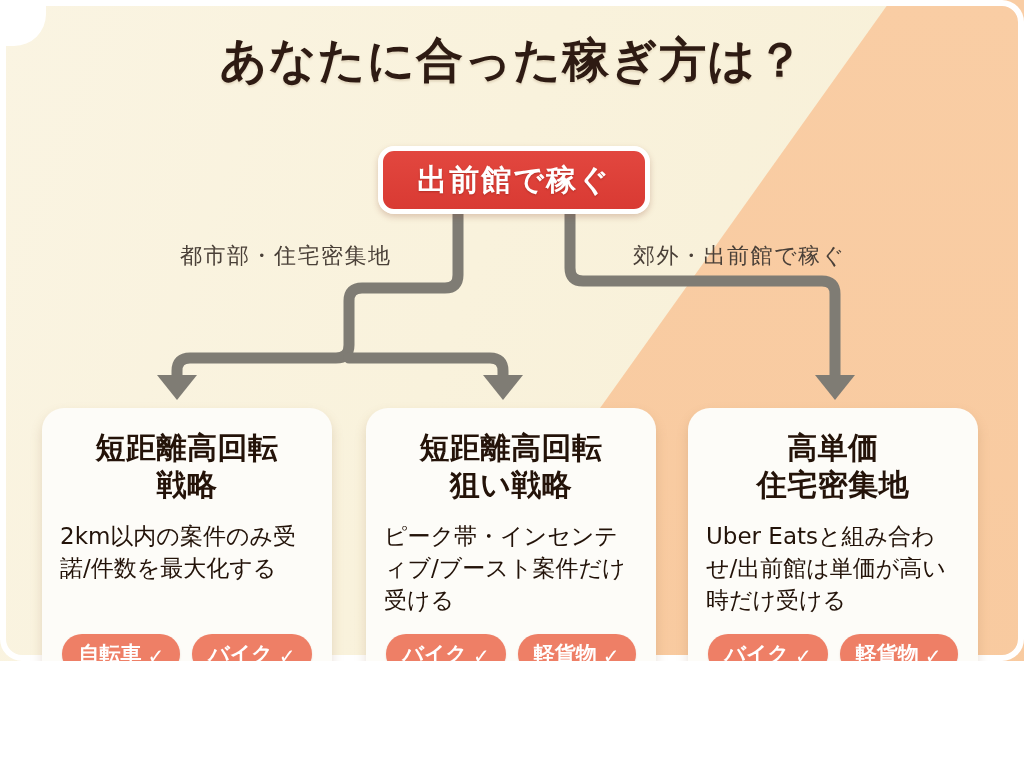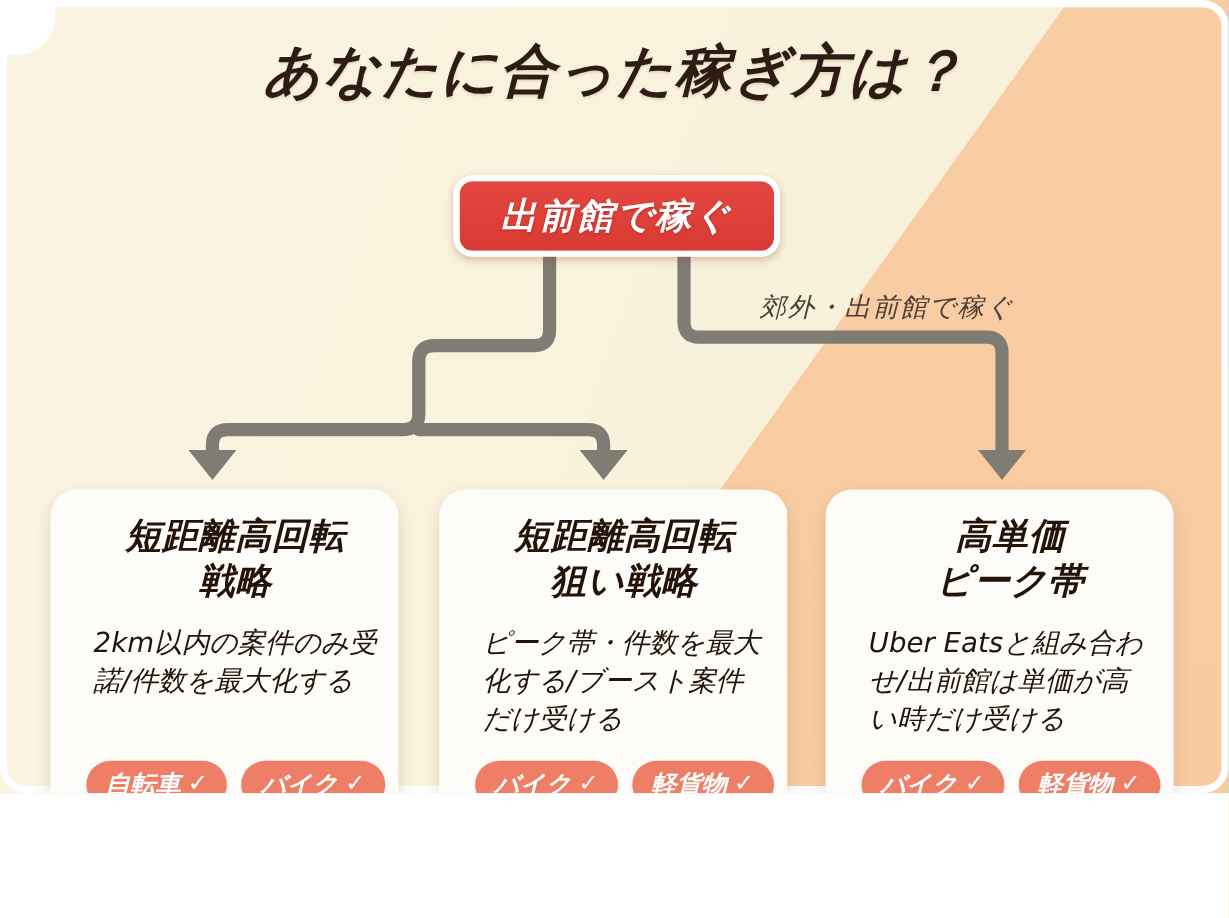--- a/index.html
+++ b/index.html
@@ -7,22 +7,21 @@
     margin: 0;
     padding: 0;
     background: #ffffff;
   }
   #canvas {
     position: relative;
     width: 1024px;
     height: 661px;
     overflow: hidden;
     font-family: "DejaVu Sans", "Liberation Sans", sans-serif;
-    background: #14b8a6;
-    font-style: italic;
+    background: #f0abfc;
   }
   
   .bg-base {
     position: absolute;
     inset: 0;
     background: linear-gradient(110deg, #FAF4E2 0%, #F9F2DC 45%, #F7EFD6 100%);
   }
   .bg-diagonal {
     position: absolute;
     inset: 0;
@@ -113,21 +112,21 @@
   
   .card {
     position: absolute;
     top: 408px;
     width: 290px;
     height: 318px;
     background: #FDFCF8;
     border-radius: 22px;
     box-shadow: 0 6px 12px rgba(150,110,70,0.22);
     box-sizing: border-box;
-    padding: 22px 14px 0 32px;
+    padding: 22px 14px 0 14px;
     display: flex;
     flex-direction: column;
     align-items: center;
     z-index: 3;
   }
   .card.c1 { left: 42px; }
   .card.c2 { left: 366px; }
   .card.c3 { left: 688px; }
 
   .card-title {
@@ -157,21 +156,21 @@
     width: 100%;
   }
   .tag {
     background: #EE7F66;
     color: #FFFFFF;
     border-radius: 999px;
     padding: 6px 16px;
     font-size: 21px;
     font-weight: bold;
     display: inline-flex;
-    align-items: flex-start;
+    align-items: flex-end;
     gap: 6px;
     white-space: nowrap;
     box-shadow: 0 1px 2px rgba(140,60,40,0.18);
   }
   .tag .check {
     font-size: 20px;
     font-weight: bold;
   }
 </style>
 </head>
@@ -200,20 +199,21 @@
       <polygon points="815,375 855,375 835,400"></polygon>
     </g>
   </svg>
 
   <div class="title">あなたに合った稼ぎ方は？</div>
 
   <div class="root-node">
     <span>出前館で稼ぐ</span>
   </div>
 
+  <div class="branch-label left">都市部・住宅密集地</div>
   <div class="branch-label right">郊外・出前館で稼ぐ</div>
 
   <div class="card c1">
     <div class="card-title">短距離高回転
 戦略</div>
     <div class="card-body">2km以内の案件のみ受諾/件数を最大化する</div>
     <div class="card-tags">
       <span class="tag">
         <span>自転車</span>
         <span class="check">✓</span>
@@ -221,36 +221,36 @@
       <span class="tag">
         <span>バイク</span>
         <span class="check">✓</span>
       </span>
     </div>
   </div>
 
   <div class="card c2">
     <div class="card-title">短距離高回転
 狙い戦略</div>
-    <div class="card-body">ピーク帯・件数を最大化する/ブースト案件だけ受ける</div>
+    <div class="card-body">ピーク帯・インセンティブ/ブースト案件だけ受ける</div>
     <div class="card-tags">
       <span class="tag">
         <span>バイク</span>
         <span class="check">✓</span>
       </span>
       <span class="tag">
         <span>軽貨物</span>
         <span class="check">✓</span>
       </span>
     </div>
   </div>
 
   <div class="card c3">
     <div class="card-title">高単価
-ピーク帯</div>
+住宅密集地</div>
     <div class="card-body">Uber Eatsと組み合わせ/出前館は単価が高い時だけ受ける</div>
     <div class="card-tags">
       <span class="tag">
         <span>バイク</span>
         <span class="check">✓</span>
       </span>
       <span class="tag">
         <span>軽貨物</span>
         <span class="check">✓</span>
       </span>

